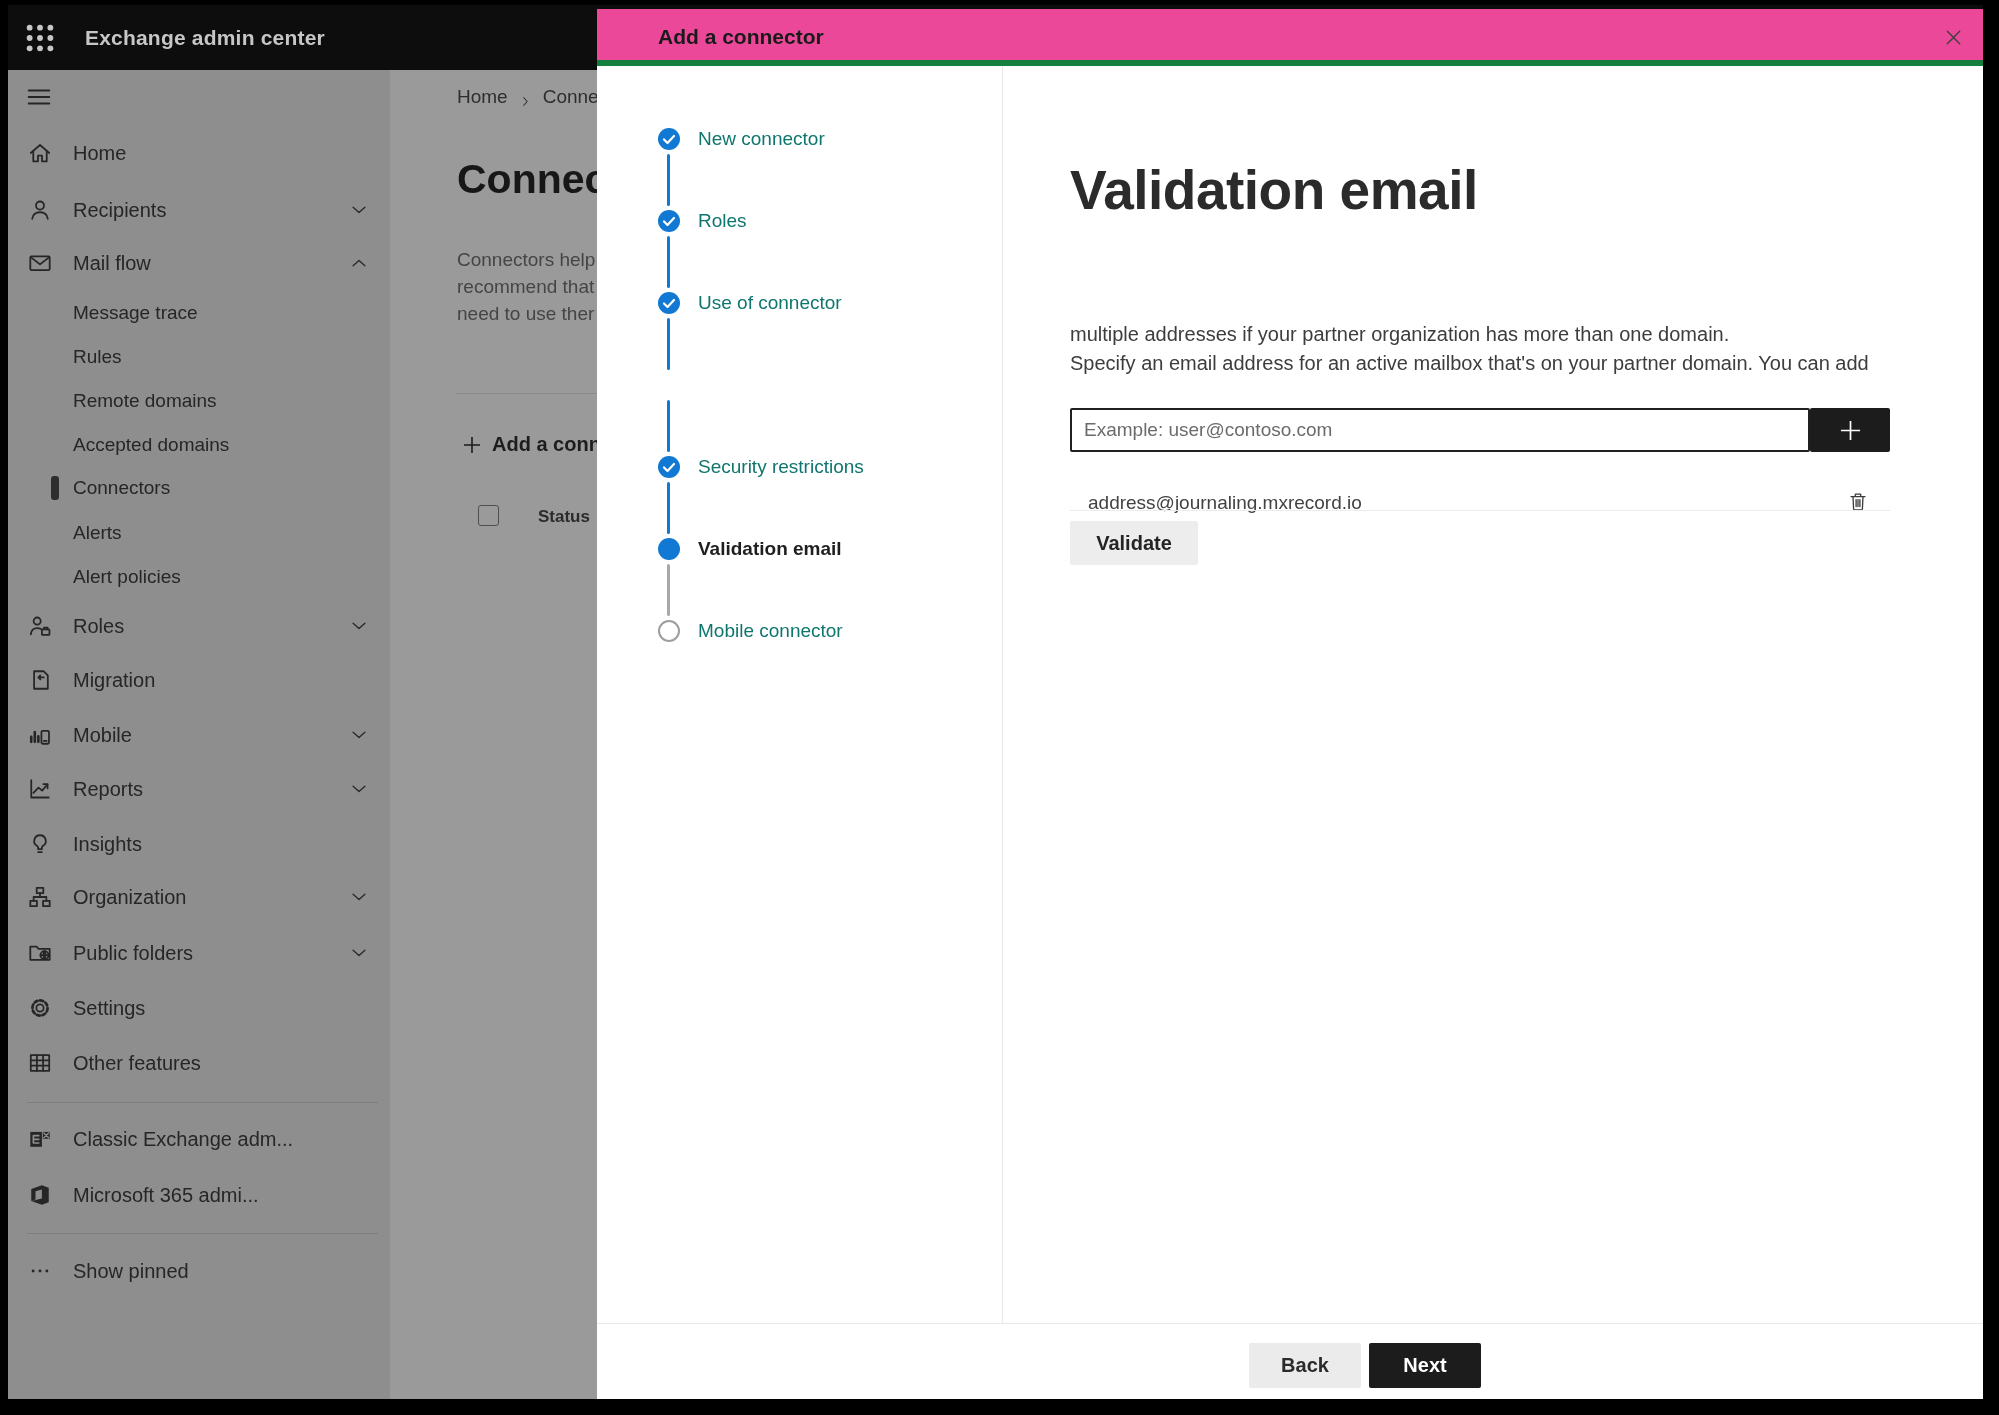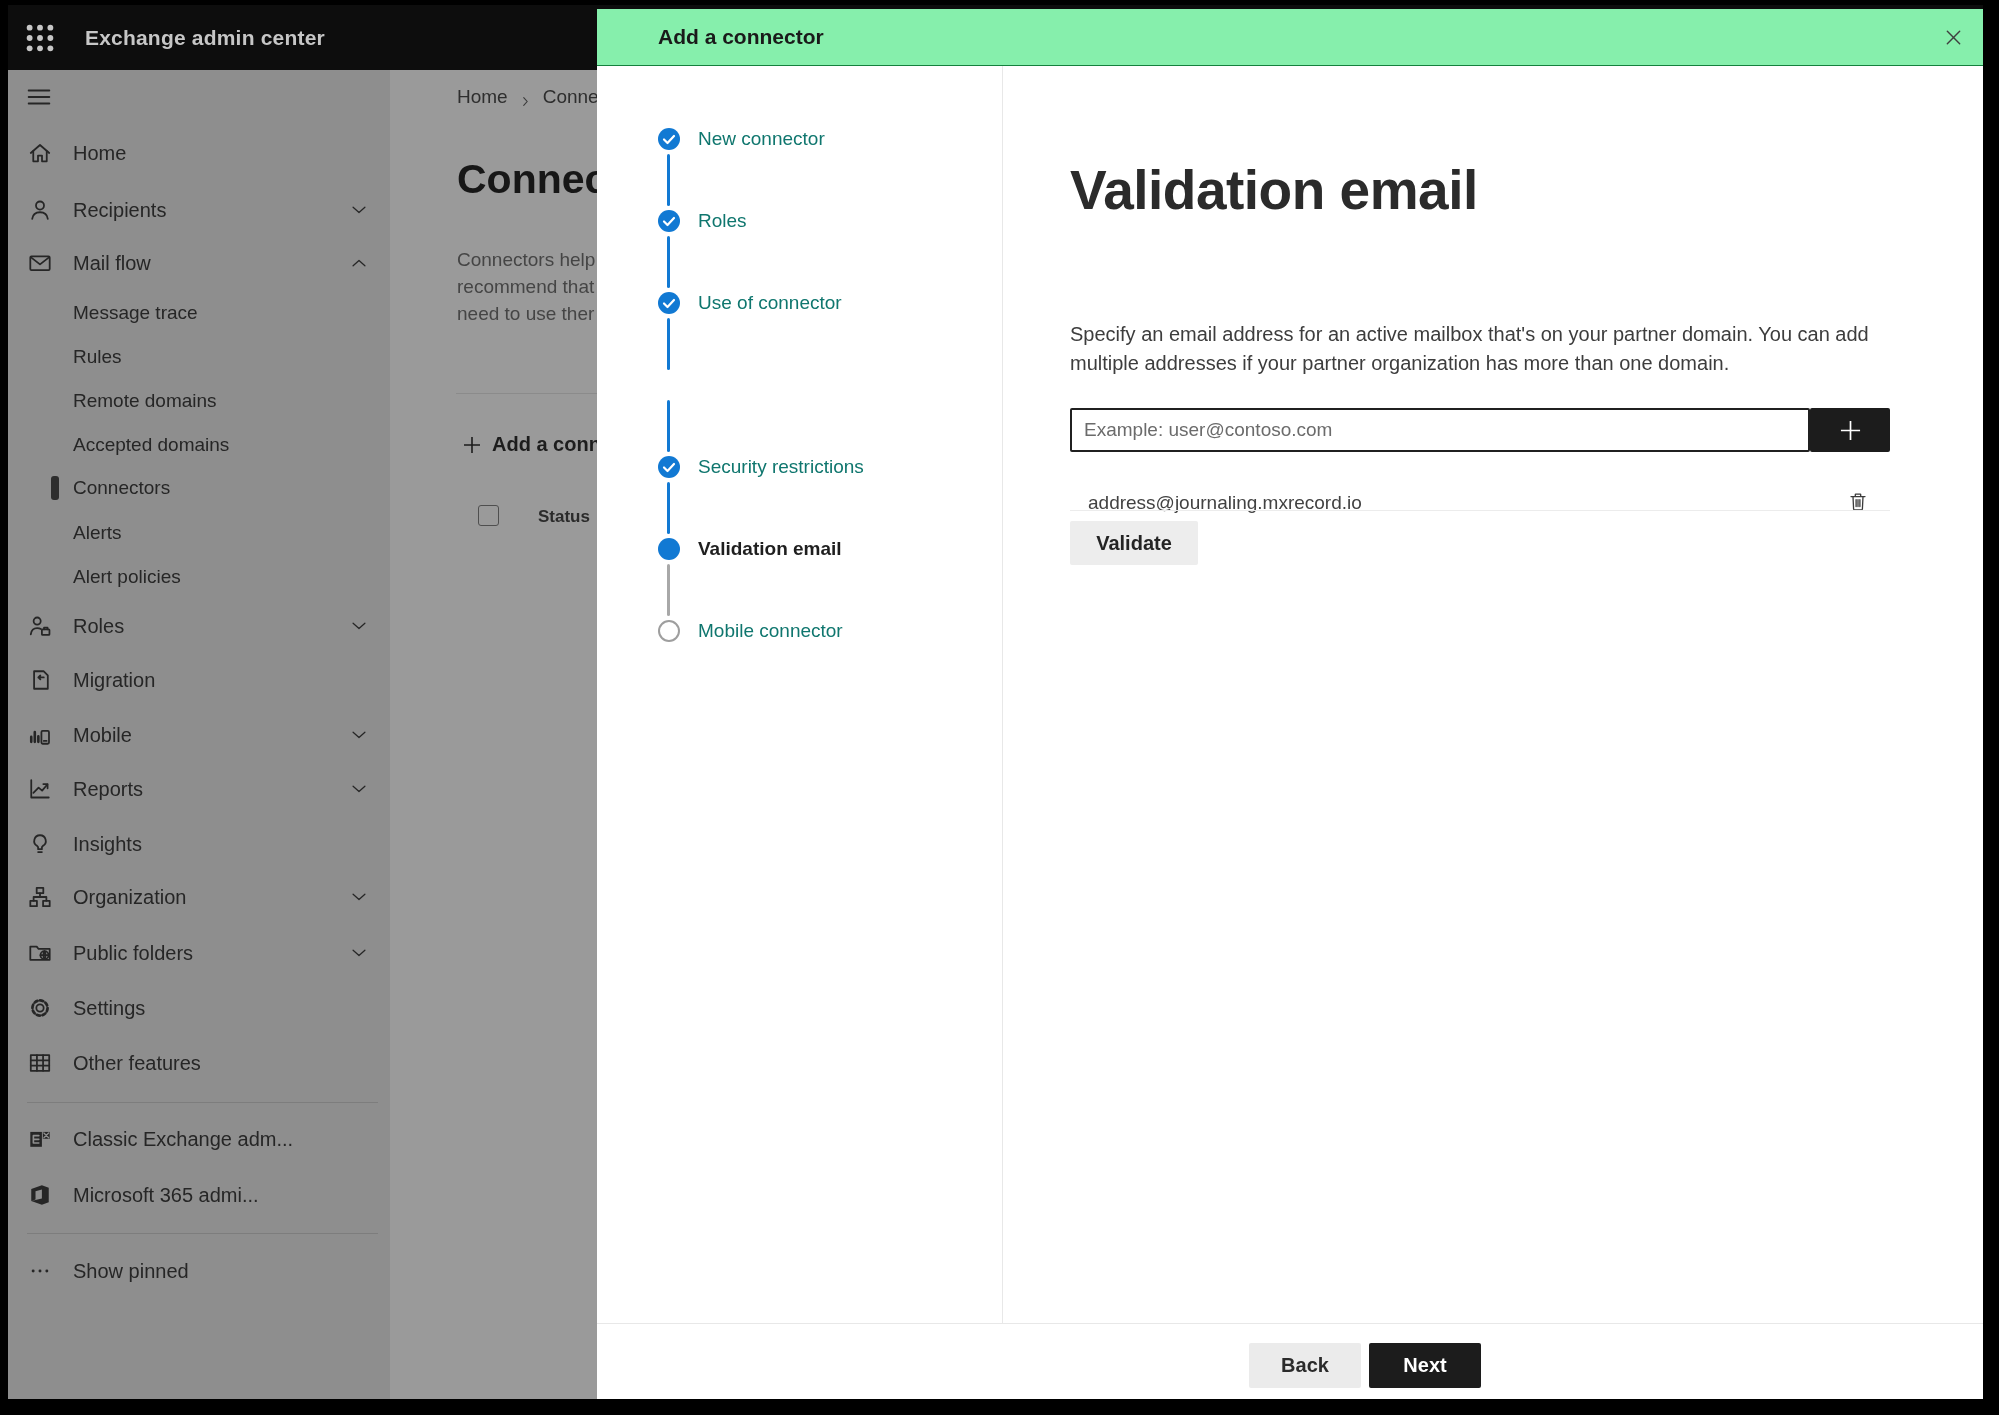--- a/index.html
+++ b/index.html
@@ -48,21 +48,21 @@
              align-items:flex-end; gap:9px; cursor:pointer; font-size:20px; font-weight:700;
              color:#1d1d1d; white-space:nowrap; background:none; border:none; font-family:inherit; }
   .add-btn .plus { width:22px; height:22px; }
   .add-btn .plus svg { width:100%; height:100%; stroke:#1d1d1d; stroke-width:1.6; fill:none; }
   .bg-checkbox { position:absolute; left:88px; top:435px; width:21px; height:21px;
                  border:1.5px solid #4f4f4f; border-radius:3px; cursor:pointer; }
   .status-label { position:absolute; left:148px; top:437px; font-size:17px; font-weight:600; color:#2b2b2b; }
 
   
   .modal { position:absolute; left:589px; top:4px; width:1386px; height:1390px; background:#fff; }
-  .modal-header { position:absolute; left:0; top:0; right:0; height:57px; border-bottom:1px solid #15803d; background:#86efac; }
+  .modal-header { position:absolute; left:0; top:0; right:0; height:57px; border-bottom:6px solid #15803d; background:#ec4899; }
   .modal-title { position:absolute; left:61px; top:0; line-height:56px; font-size:21px;
                  font-weight:700; color:#1a1a1a; white-space:nowrap; }
   .close-btn { position:absolute; right:12px; top:10px; width:36px; height:36px; border:none;
                background:none; cursor:pointer; display:flex; align-items:center; justify-content:center; }
   .close-btn svg { width:19px; height:19px; }
 
   .wizard-col { position:absolute; left:0; top:57px; width:406px; bottom:76px;
                 border-right:1px solid #e8e8e8; background:#fff; }
   .step-row { position:absolute; left:0; width:100%; height:44px; cursor:pointer; }
   .step-circle { position:absolute; left:61px; top:11px; width:22px; height:22px; border-radius:50%; }
@@ -385,22 +385,22 @@
         </div>
         <div class="step-line gray" style="top: 498px;"></div>
         <div class="step-row upcoming" style="top: 543px;">
           <span class="step-circle todo"></span>
           <span class="step-label">Mobile connector</span>
         </div>
       </div>
 
     <div class="modal-h1">Validation email</div>
     <div class="modal-desc">
+      <div>multiple addresses if your partner organization has more than one domain.</div>
       <div>Specify an email address for an active mailbox that's on your partner domain. You can add</div>
-      <div>multiple addresses if your partner organization has more than one domain.</div>
     </div>
 
     <input class="email-input" type="text" placeholder="Example: user@contoso.com" style="">
     <button class="add-email-btn">
       <svg viewBox="0 0 24 24">
           <path d="M12 3.5 V20.5 M3.5 12 H20.5" stroke="#fff" stroke-width="1.5" fill="none"></path>
         </svg>
     </button>
 
     <div id="address-list">

